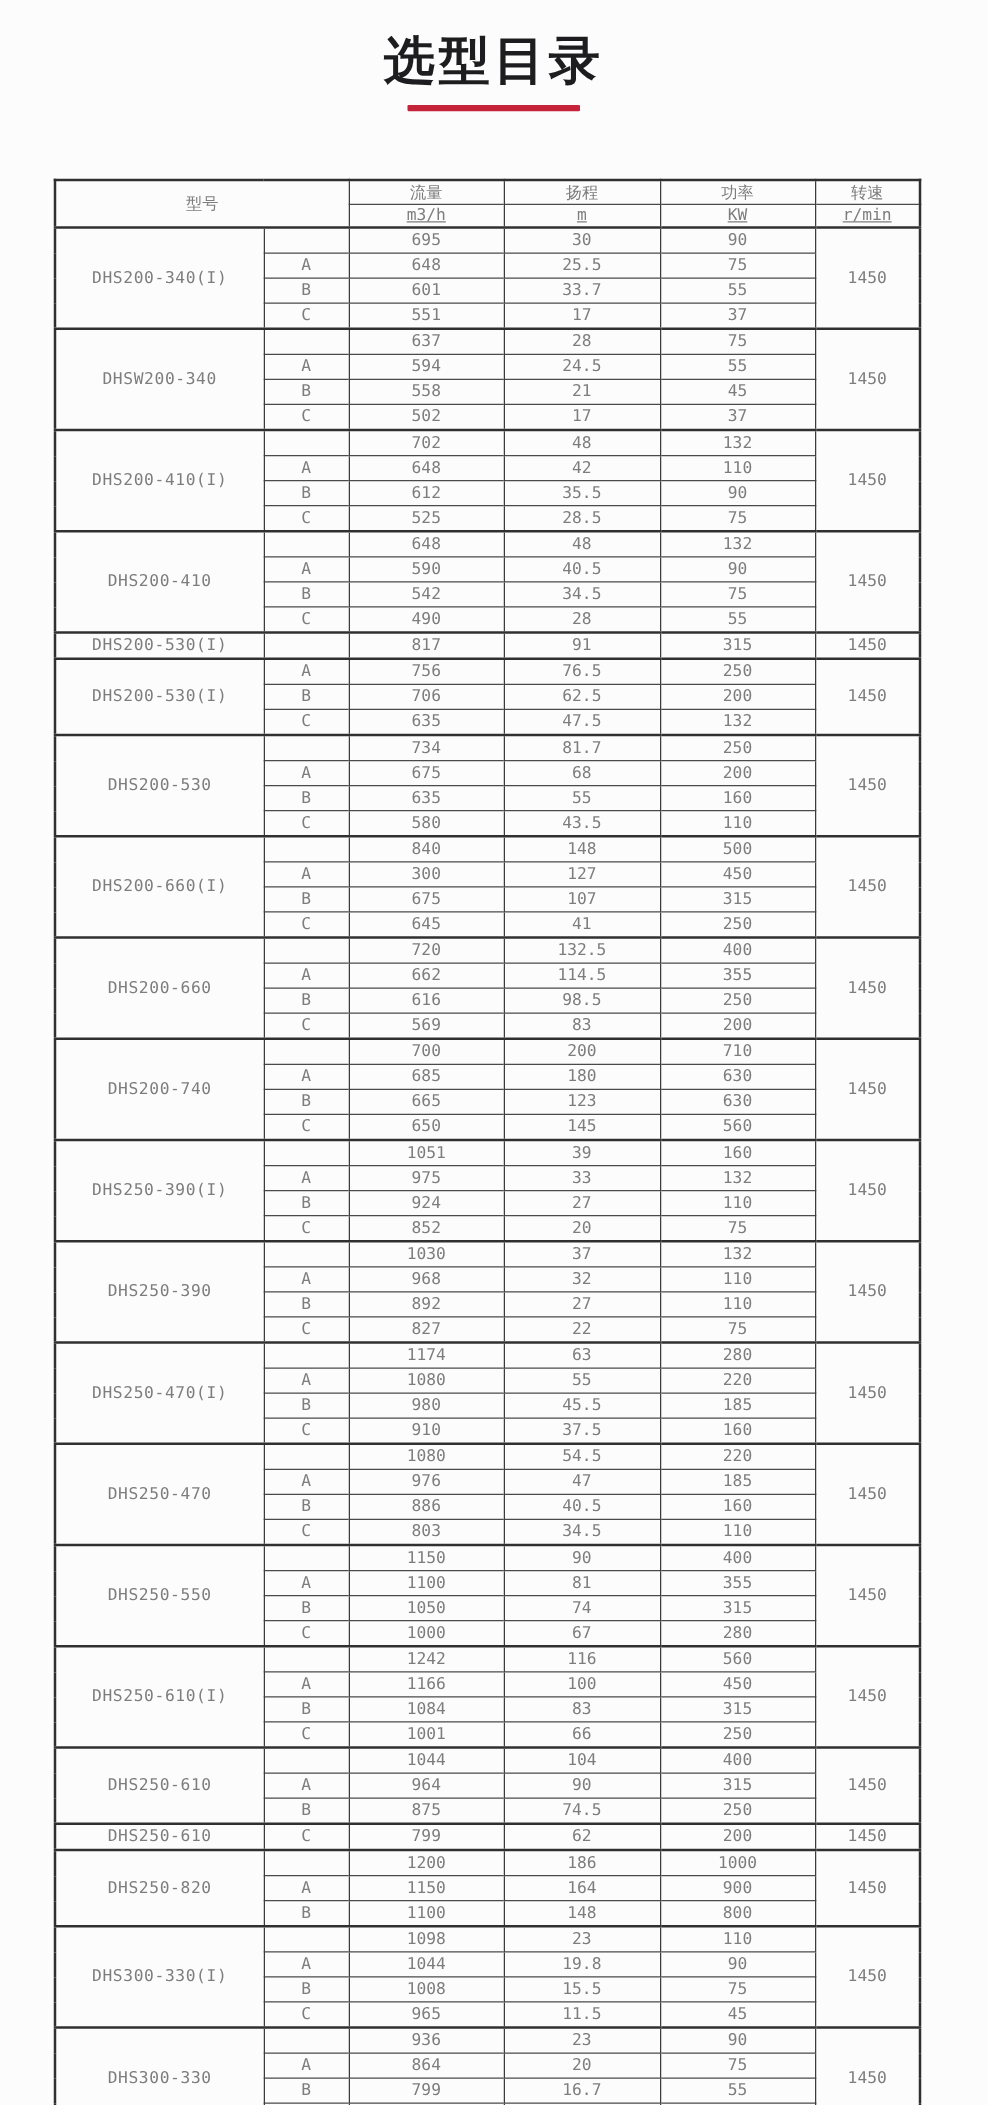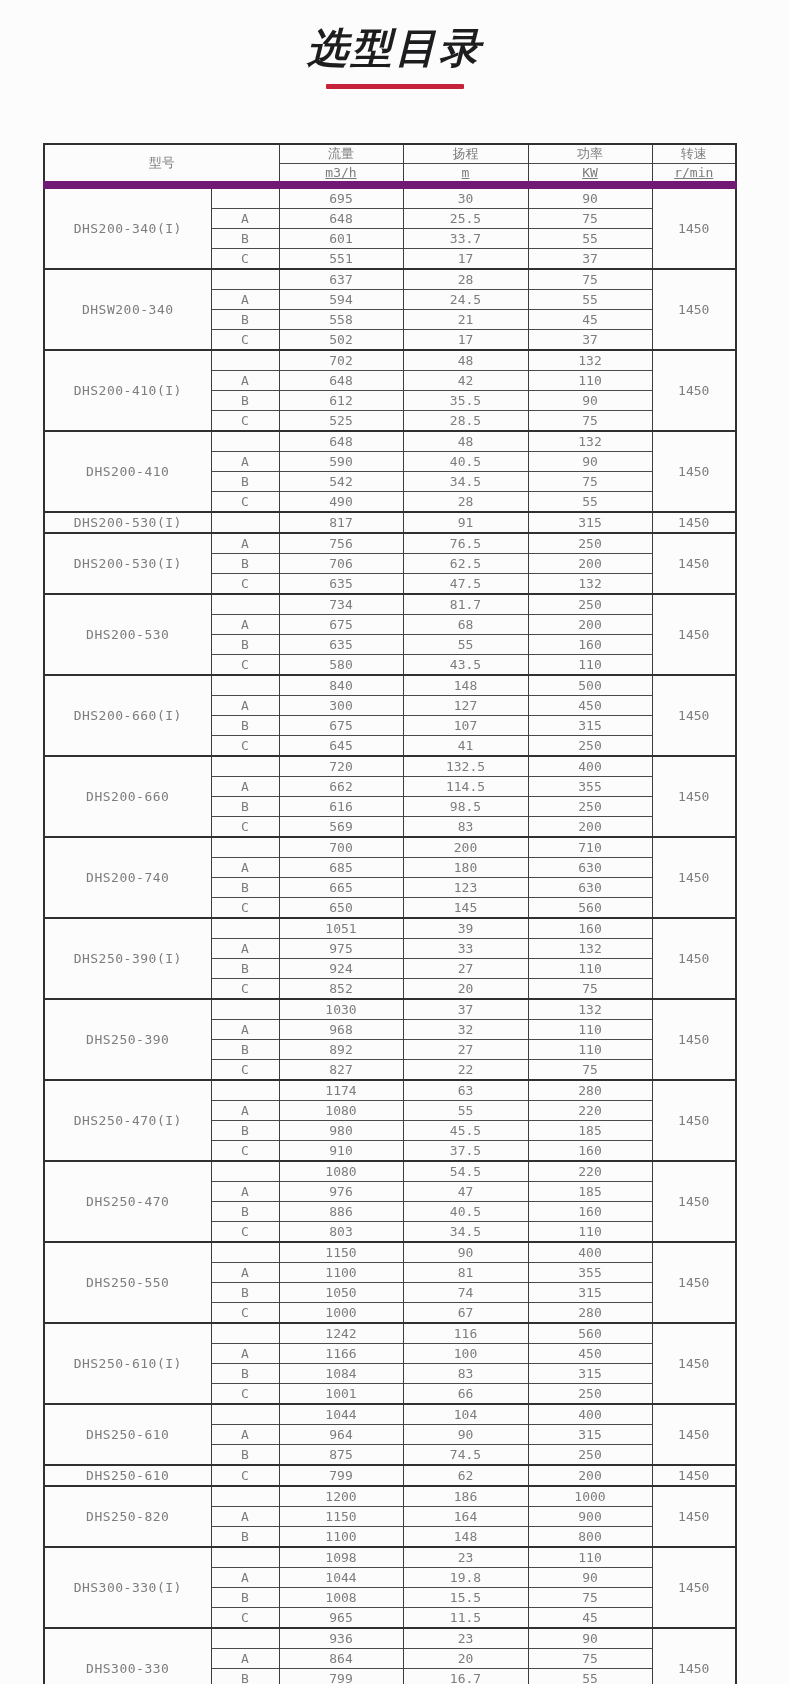--- a/index.html
+++ b/index.html
@@ -3,21 +3,21 @@
 <meta charset="utf-8">
 <style>
   html, body { margin: 0; padding: 0; }
   body {
     width: 790px; height: 1684px;
     background: #fcfcfc;
     font-family: "DejaVu Sans", "Liberation Sans", sans-serif;
     overflow: hidden;
     position: relative;
   }
-  .page-header { position: absolute; top: 0; left: 0; width: 790px; text-align: center; font-style: italic; }
+  .page-header { position: absolute; top: 0; left: 0; width: 790px; text-align: center; }
   .page-title {
     margin: 24px 0 0 0;
     font-size: 41px;
     font-weight: 700;
     letter-spacing: 3px;
     color: #1d1d1f;
     line-height: 1.2;
   }
   .title-underline {
     width: 138px; height: 5px;
@@ -41,21 +41,21 @@
     font-weight: normal;
     border-left: 1px solid #3c3c3c;
     border-right: 1px solid #3c3c3c;
     overflow: hidden;
     white-space: nowrap;
   }
   table.catalog thead th { height: 17px; }
   table.catalog tbody td { height: 19px; border-top: 1px solid #4a4a4a; }
   table.catalog thead tr.unit-row th { border-top: 1px solid #4a4a4a; text-decoration: underline; }
   table.catalog tbody tr.group-start td { border-top: 2px solid #303030; }
-  table.catalog thead { border-bottom: 8px solid #701a75; }
+  table.catalog thead { border-bottom: 2px solid #701a75; }
   td.model-cell { letter-spacing: 0.5px; }
 </style>
 </head>
 <body>
 
 <div class="page-header">
   <h1 class="page-title">选型目录</h1>
   <div class="title-underline" style="background: rgb(196, 35, 58);"></div>
 </div>
 

